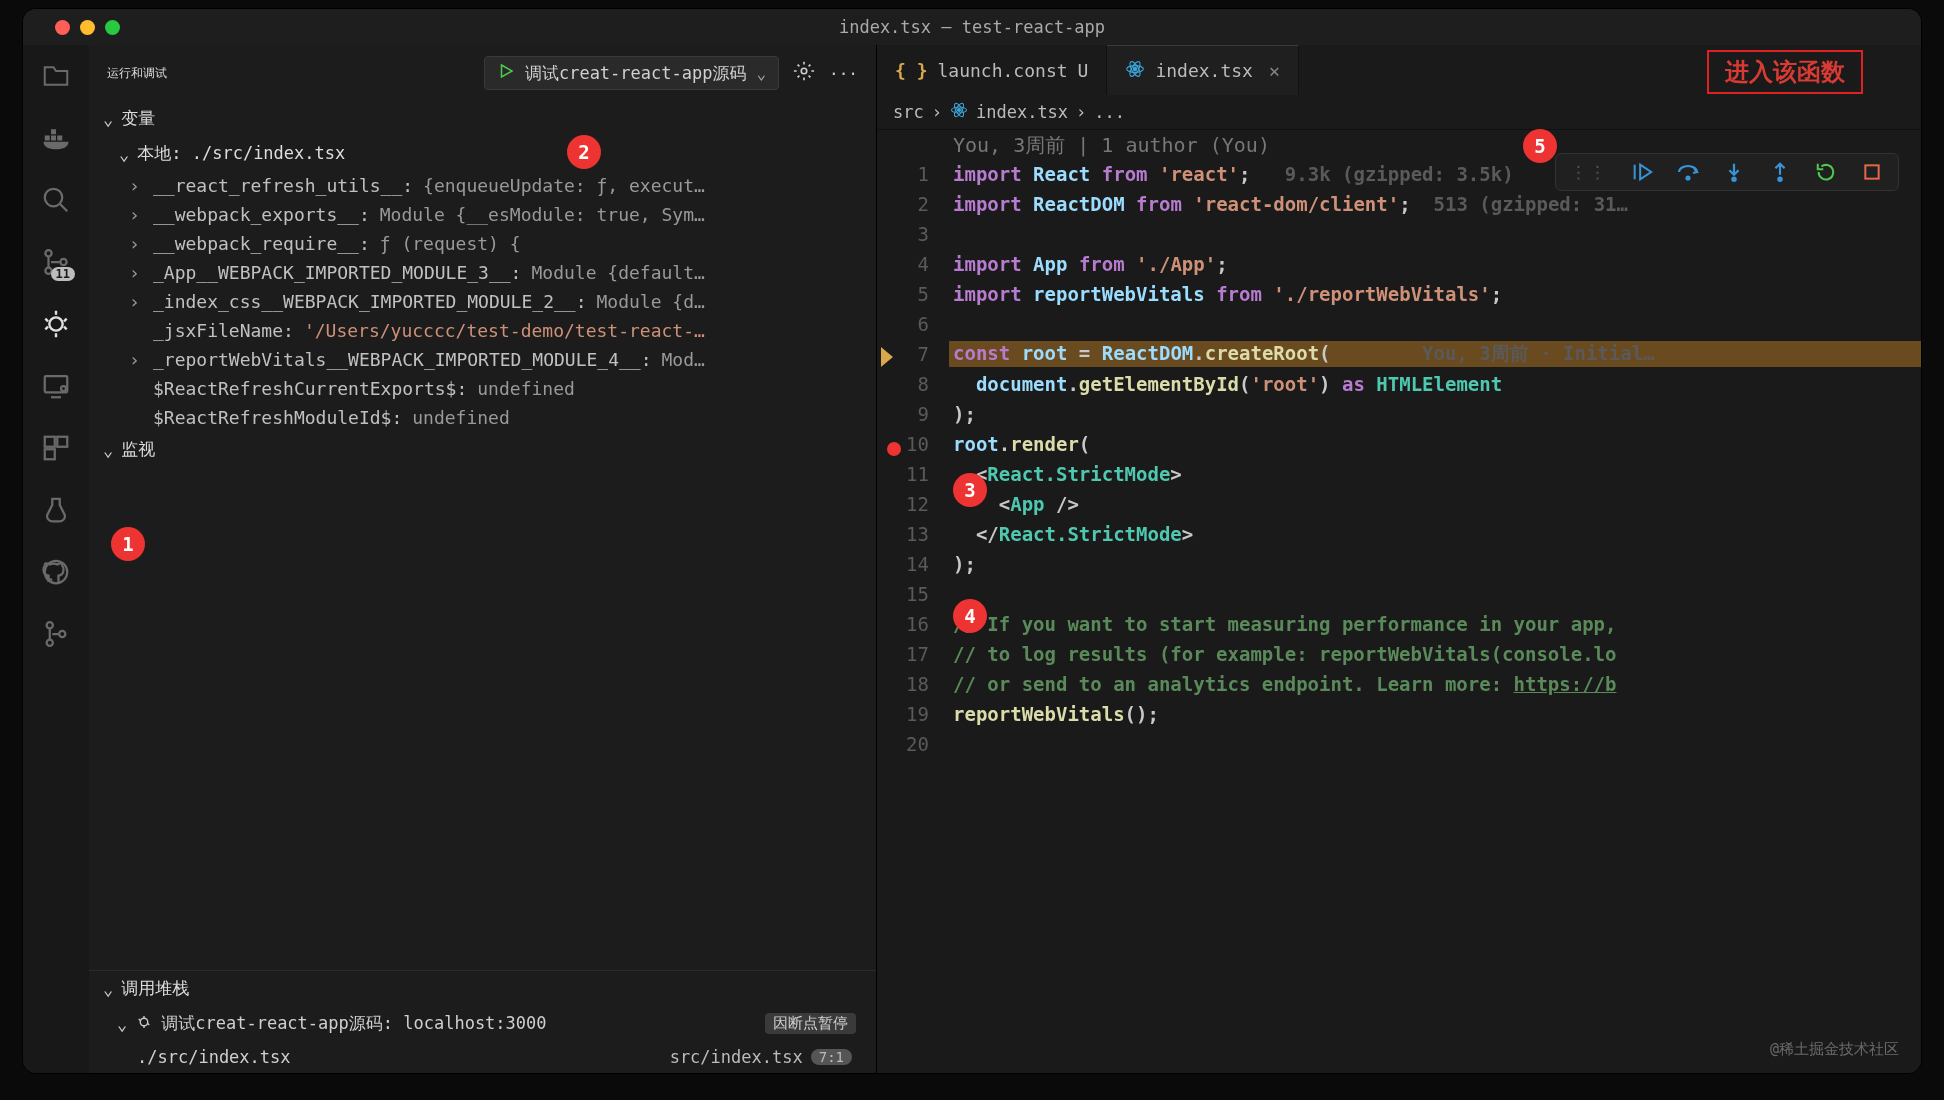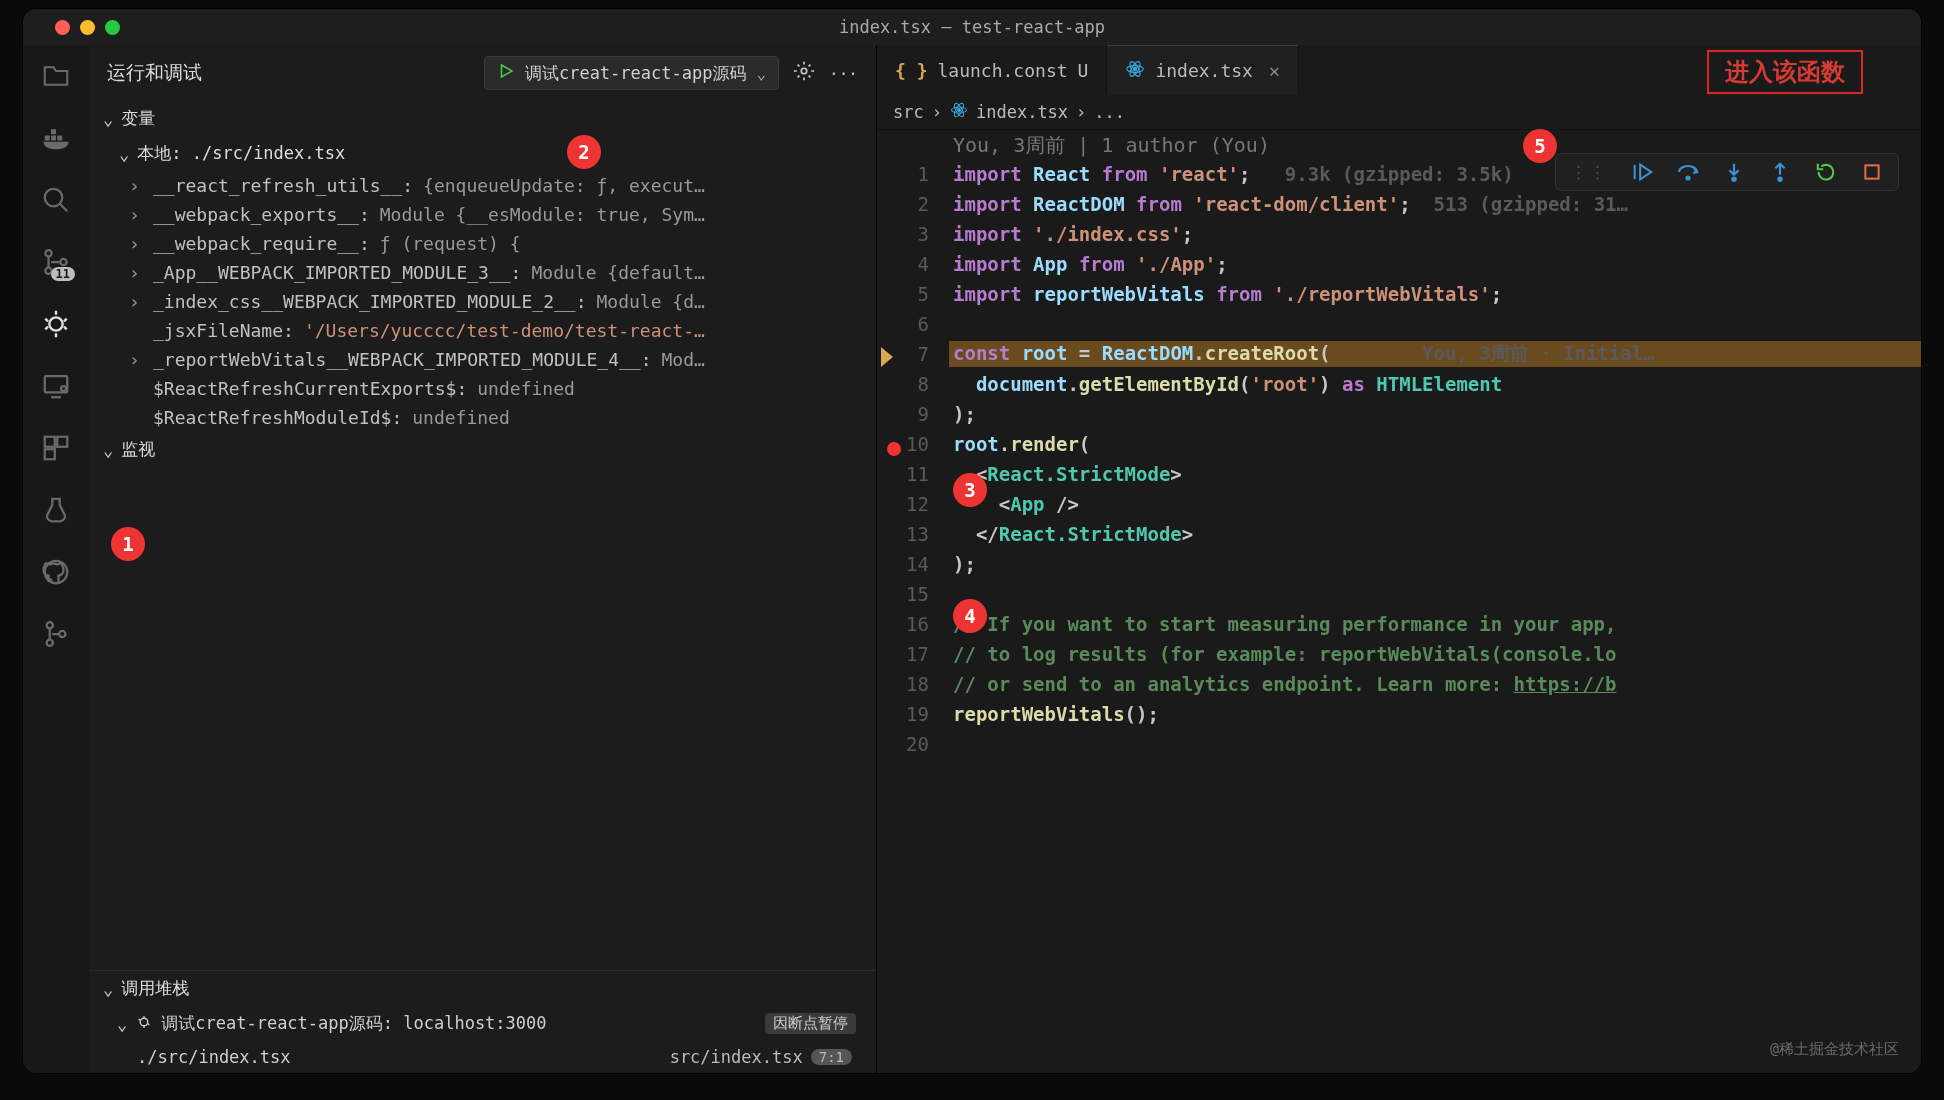--- a/index.html
+++ b/index.html
@@ -68,21 +68,21 @@
     width: 788px;
     background: #1c1c1c;
     display:flex; flex-direction:column;
     border-right:1px solid #000;
   }
   .debug-header {
     display:flex; align-items:center;
     height: 56px; padding: 0 18px;
     gap: 14px;
   }
-  .debug-header .title { color:#ddd; font-size:19px; flex: 0 0 auto; margin-right:auto; }
+  .debug-header .title { color:#ddd; font-size:12px; flex: 0 0 auto; margin-right:auto; }
   .debug-select {
     display:flex; align-items:center; gap:10px;
     background:#2a2a2a; border:1px solid #3a3a3a; border-radius:4px;
     height:34px; padding:8px 12px;
   }
   .play-icon { color:#4ec94e; }
   .debug-select .lbl { color:#d0d0d0; font-size:17px; }
   .debug-select .chev { color:#aaa; }
   .gear-icon, .more-icon { color:#ccc; }
   .sect-head {
@@ -495,21 +495,20 @@
         <div class="line">
             <span class="gutter">1</span>
             <span class="txt"><span class="kw">import</span> <span class="var">React</span> <span class="kw">from</span> <span class="str">'react'</span>;   <span class="hint">9.3k (gzipped: 3.5k)</span></span>
           </div>
         <div class="line">
             <span class="gutter">2</span>
             <span class="txt"><span class="kw">import</span> <span class="var">ReactDOM</span> <span class="kw">from</span> <span class="str">'react-dom/client'</span>;  <span class="hint">513 (gzipped: 31…</span></span>
           </div>
         <div class="line">
             <span class="gutter">3</span>
-            <span class="txt"><span class="kw">import</span> <span class="str">'./index.css'</span>;</span>
           </div>
         <div class="line">
             <span class="gutter">4</span>
             <span class="txt"><span class="kw">import</span> <span class="var">App</span> <span class="kw">from</span> <span class="str">'./App'</span>;</span>
           </div>
         <div class="line">
             <span class="gutter">5</span>
             <span class="txt"><span class="kw">import</span> <span class="var">reportWebVitals</span> <span class="kw">from</span> <span class="str">'./reportWebVitals'</span>;</span>
           </div>
         <div class="line">

